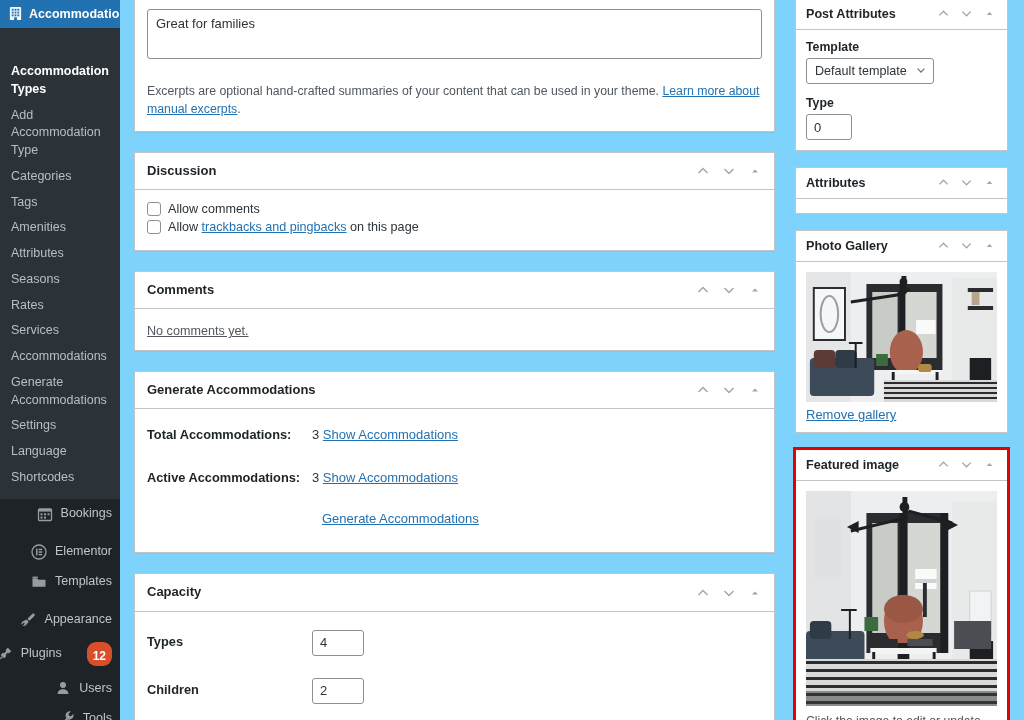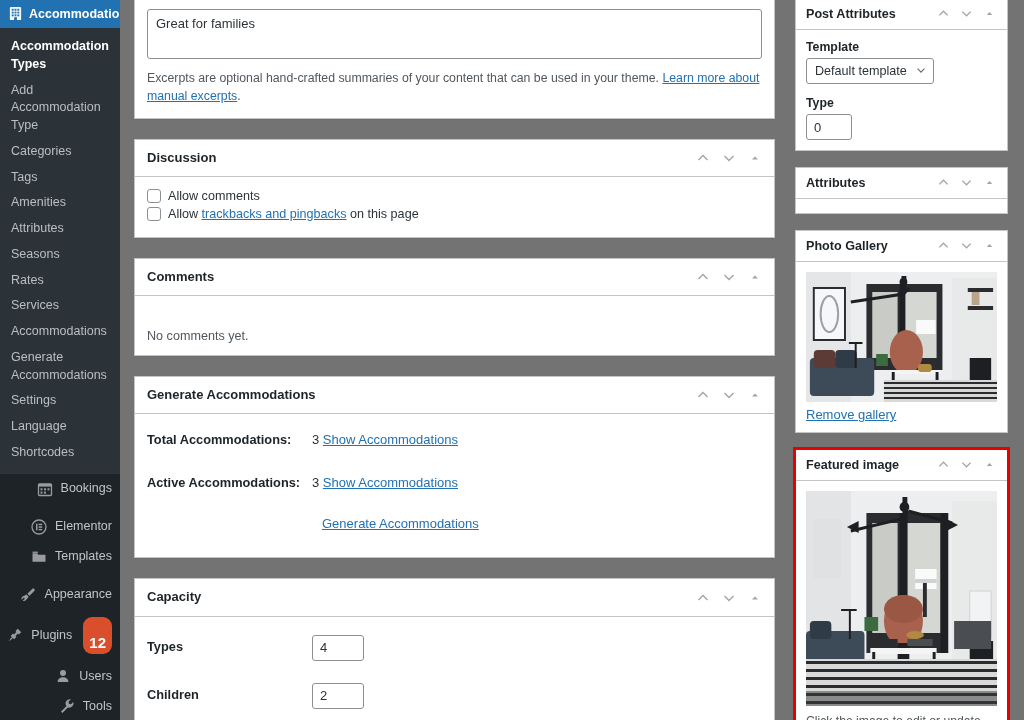--- a/index.html
+++ b/index.html
@@ -46,49 +46,49 @@
   .submenu { background: #2c3338; padding: 6px 0 8px 0; }
   .submenu .sub-item {
     display: block;
     padding: 4px 9px 4px 11px;
     color: #b9bfc4;
     font-size: 12.5px;
     line-height: 1.42;
     text-decoration: none;
     cursor: pointer;
   }
-  .submenu .sub-item.current { color: #fff; font-weight: bold; }
+  .submenu .sub-item.current { color: #fff; font-weight: bold; margin-top: 25px; }
   .menu-sep { height: 8px; }
   .menu-item {
     display: flex; align-items: center; gap: 8px;
     padding: 7px 8px 7px 9px;
     color: #c3c4c7;
     font-size: 12.5px;
     cursor: pointer;
     line-height: 1.2;
     justify-content: flex-end;
   }
   .menu-item .mi-icon { width: 16px; height: 16px; flex: 0 0 16px; opacity: .75; }
   .badge {
     background: #d63638;
     color: #fff;
-    font-size: 15px;
+    font-size: 12px;
     font-weight: bold;
     border-radius: 9px;
-    padding: 16px 6px 2px;
-    margin-left: 3px;
+    padding: 7px 6px 2px;
+    margin-left: 17px;
     line-height: 1.3;
   }
   .badge.orange { background: #d94f2b; }
 
   
   .content {
     flex: 1;
     display: flex;
-    background: #737373;
+    background: #7dd3fc;
     overflow: hidden;
   }
   .col-main { width: 663px; padding: 0 8px 0 14px; }
   .col-side { width: 241px; padding: 0 16px 0 12px; }
 
   .panel {
     background: #fff;
     border: 1px solid #c3c4c7;
     box-shadow: 0 1px 1px rgba(0,0,0,.04);
     margin-bottom: 20px;
@@ -116,21 +116,21 @@
     border-radius: 3px;
     padding: 6px 8px;
     font-family: "Liberation Sans", sans-serif;
     font-size: 13px;
     color: #2c3338;
     resize: none;
     background: #fff;
     outline: none;
     position: relative;
   }
-  .helptext { color: #50575e; font-size: 12.3px; margin-top: 7px; line-height: 1.5; }
+  .helptext { color: #50575e; font-size: 12.3px; margin-top: 20px; line-height: 1.5; }
   a.lnk { color: #2271b1; text-decoration: underline; cursor: pointer; }
 
   .cbrow { display: flex; align-items: flex-start; gap: 7px; margin-bottom: 4px; }
   .cbox {
     width: 14px; height: 14px;
     border: 1px solid #8c8f94;
     border-radius: 3px;
     background: #fff;
     cursor: pointer;
     flex: 0 0 14px;
@@ -141,21 +141,21 @@
     display: inline-block;
     background: #f6f7f7;
     border: 1px solid #2271b1;
     color: #2271b1;
     border-radius: 3px;
     padding: 4px 10px 5px;
     font-size: 12.5px;
     cursor: pointer;
     line-height: 1.5;
   }
-  .muted-line { color: #50575e; font-size: 12.6px; margin-top: 21px; }
+  .muted-line { color: #50575e; font-size: 12.6px; margin-top: 3px; text-decoration: underline; }
 
   .inforow { display: flex; align-items: flex-start; margin-bottom: 30px; }
   .inforow .lbl { width: 165px; font-weight: bold; color: #1d2327; font-size: 12.8px; }
   .inforow .val { color: #2c3338; font-size: 13px; }
 
   .fieldrow { display: flex; align-items: flex-start; margin-bottom: 22px; }
   .fieldrow .lbl { width: 165px; font-weight: bold; color: #1d2327; font-size: 12.8px; padding-top: 4px;}
   .fieldrow .fld { flex: 1; }
   .numinput {
     width: 52px; height: 26px;

